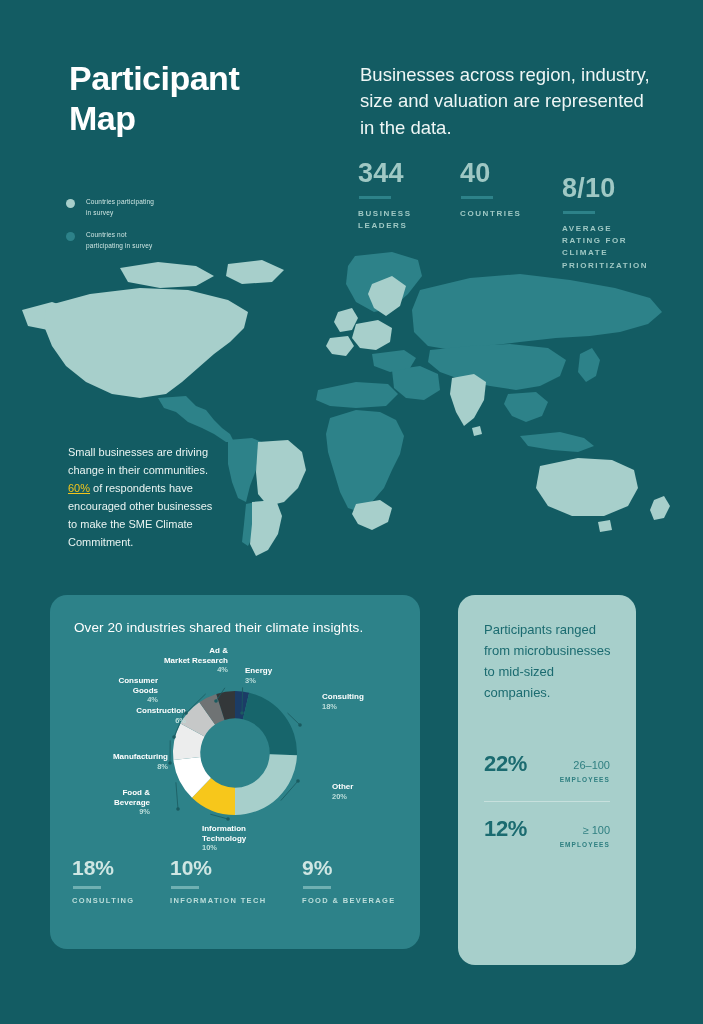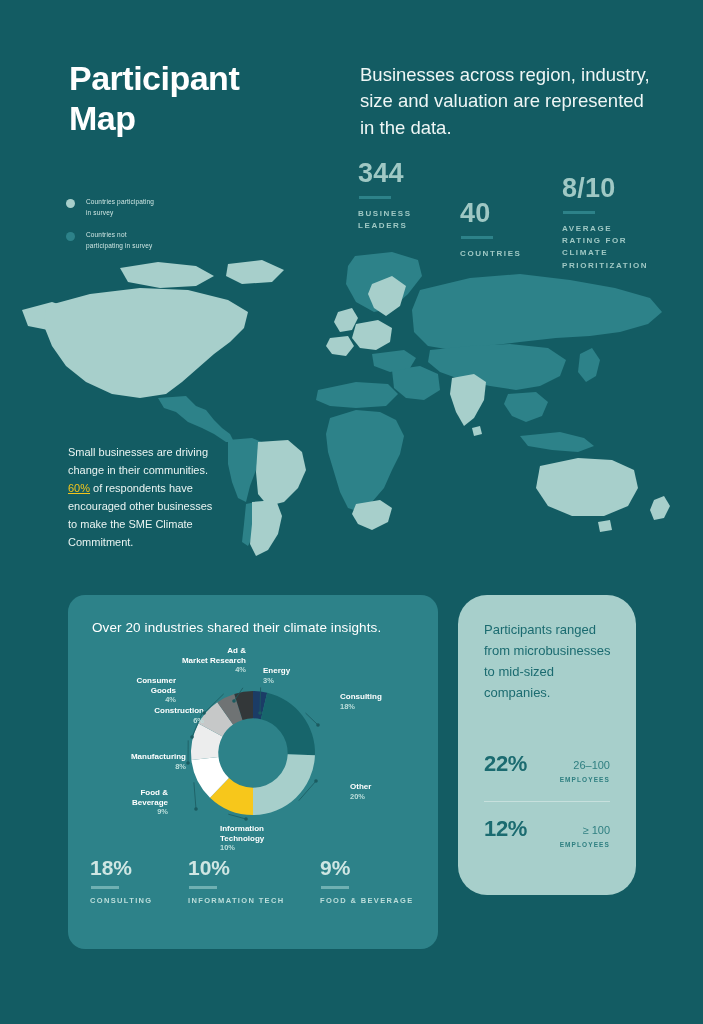--- a/index.html
+++ b/index.html
@@ -20,21 +20,21 @@
   #header-statement {
     position:absolute; left:360px; top:62px; width:290px;
     font-size:18.5px; line-height:1.42; color:#eef6f5; font-weight:400;
   }
 
   
   #header-stats { position:absolute; left:358px; top:160px; width:310px;
     display:flex; gap:0; }
   .hstat { flex:0 0 auto; }
   .hstat.s0 { width:102px; }
-  .hstat.s1 { width:102px;margin-top:40px; }
+  .hstat.s1 { width:102px; }
   .hstat.s2 { width:106px;margin-top:15px; }
   .hstat-value { font-size:27px; font-weight:bold; color:#9fc8c4; line-height:1; letter-spacing:0.2px;}
   .hstat-rule { width:32px; height:2.5px; background:#2d8289; margin:9px 0 9px 1px; }
   .hstat-label { font-size:8px; font-weight:bold; letter-spacing:1.6px;
     color:#9fc8c4; line-height:1.55; text-transform:uppercase; white-space:pre-line; }
 
   
   #map-legend { position:absolute; left:66px; top:197px; }
   .legend-row { display:flex; align-items:flex-start; margin-bottom:12px; }
   .legend-dot { width:9px; height:9px; border-radius:50%; margin:2px 11px 0 0; flex:none; }
@@ -46,21 +46,21 @@
   #world-map { position:absolute; left:0px; top:250px; width:703px; height:310px; }
   #world-map svg { width:100%; height:100%; display:block; }
 
   
   #map-note { position:absolute; left:68px; top:443px; width:150px;
     font-size:11px; line-height:1.64; color:#eaf4f2; }
   #map-note .hl { color:#f2c41b;text-decoration:underline; }
 
   
   #industry-card {
-    position:absolute; left:68px; top:595px; width:370px; height:354px;
+    position:absolute; left:50px; top:595px; width:370px; height:354px;
     background:#2d8289; border-radius:17px;
   }
   #industry-card-title {
     position:absolute; left:24px; top:25px; width:330px;
     font-size:13.5px; color:#ffffff; font-weight:400; letter-spacing:0.1px;
   }
   #donut-wrap { position:absolute; left:0; top:46px; width:370px; height:205px; }
   #donut-wrap svg { width:100%; height:100%; display:block; overflow:visible; }
   .donut-label-name { font-size:8px; font-weight:bold; fill:#ffffff; }
   .donut-label-pct  { font-size:7.5px; fill:#bcdedb; }
@@ -71,22 +71,22 @@
   #industry-stats { position:absolute; left:22px; top:262px; width:340px; display:flex; }
   .istat.i0 { width:98px; }
   .istat.i1 { width:132px; }
   .istat.i2 { width:110px; }
   .istat-value { font-size:21px; font-weight:bold; color:#cfe6e3; line-height:1; }
   .istat-rule { width:28px; height:2.5px; background:#6fb0b2; margin:8px 0 7px 1px; }
   .istat-label { font-size:7.5px; font-weight:bold; letter-spacing:1.35px; color:#bcdedb; text-transform:uppercase; }
 
   
   #size-card {
-    position:absolute; left:458px; top:595px; width:178px; height:300px;
-    background:#a7cfcb; border-radius:29px;
+    position:absolute; left:458px; top:595px; width:178px; height:370px;
+    background:#a7cfcb; border-radius:17px;
   }
   #size-card-title {
     position:absolute; left:26px; top:24px; width:130px;
     font-size:13px; line-height:1.62; color:#1b6b70; font-weight:400;
   }
   .size-rows { position:absolute; left:26px; top:142px; width:126px; }
   .size-row { display:flex; align-items:flex-start; justify-content:space-between; padding:16px 0 18px 0; }
   .size-row + .size-row { border-top:1.2px solid #c7e0dd; }
   .size-pct { font-size:22px; font-weight:bold; color:#1b6b70; line-height:1; letter-spacing:-0.3px; }
   .size-right { text-align:right; padding-top:2px; }

